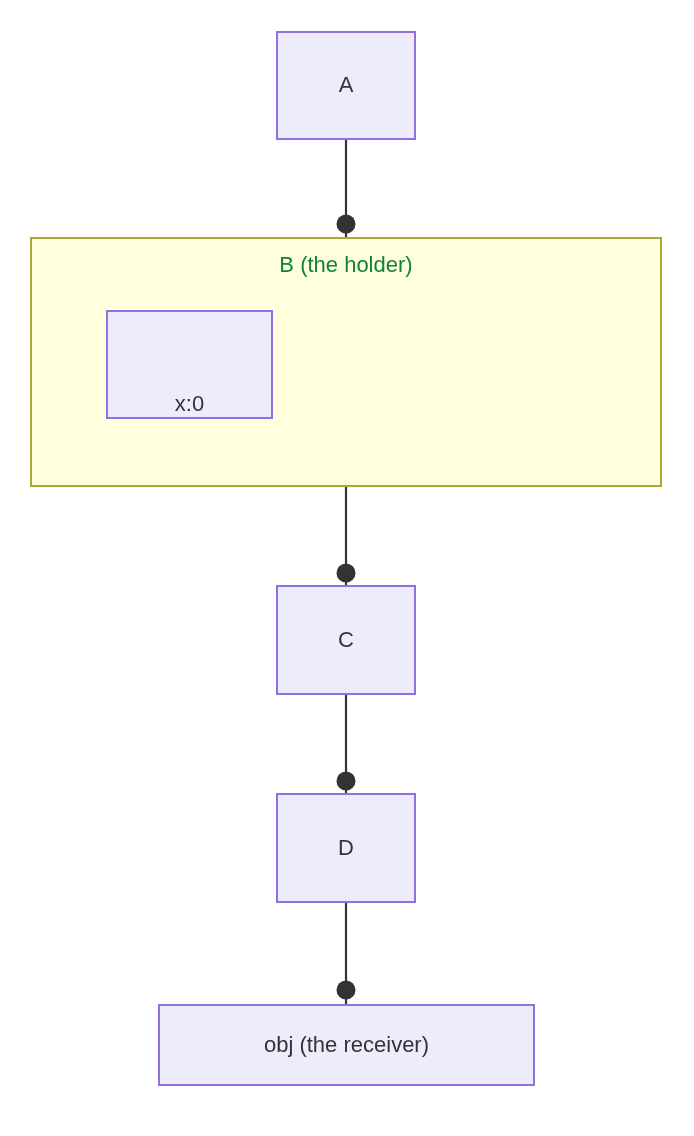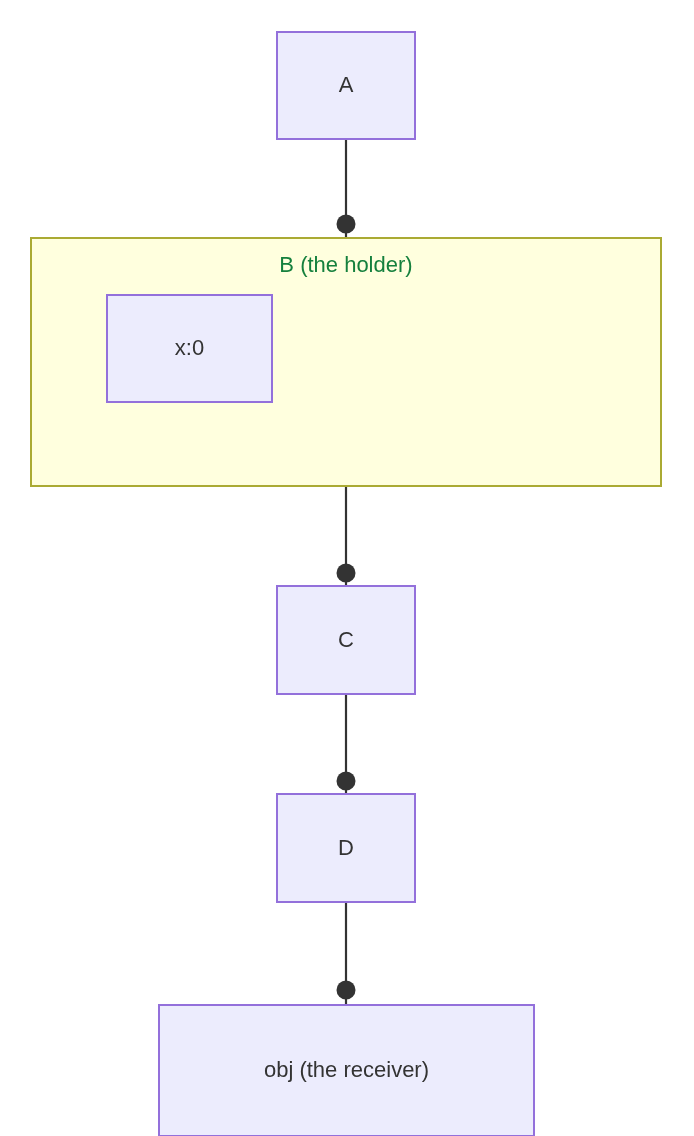--- a/index.html
+++ b/index.html
@@ -64,25 +64,25 @@
   }
   .node-label {
     font-size: 22px;
     color: #333333;
     line-height: 1.2;
     white-space: nowrap;
     text-align: center;
   }
 
   .node-a    { left: 276px; top: 31px;   width: 140px; height: 109px; }
-  .node-x    { left: 106px; top: 294px;  width: 167px; height: 109px; }
+  .node-x    { left: 106px; top: 310px;  width: 167px; height: 109px; align-items: flex-end; }
   .node-y    { left: 421px; top: 310px;  width: 165px; height: 109px; }
   .node-c    { left: 276px; top: 585px;  width: 140px; height: 110px; }
   .node-d    { left: 276px; top: 793px;  width: 140px; height: 110px; }
-  .node-obj  { left: 158px; top: 1004px; width: 377px; height: 133px; }
+  .node-obj  { left: 158px; top: 1004px; width: 377px; height: 82px; }
 
   .cluster-b { left: 30px; top: 237px; width: 632px; height: 250px; }
 </style>
 </head>
 <body>
 
 <div id="diagram-canvas">
 
   <svg id="edge-layer" viewBox="0 0 694 1136" width="694" height="1136" xmlns="http://www.w3.org/2000/svg">
     <defs>

